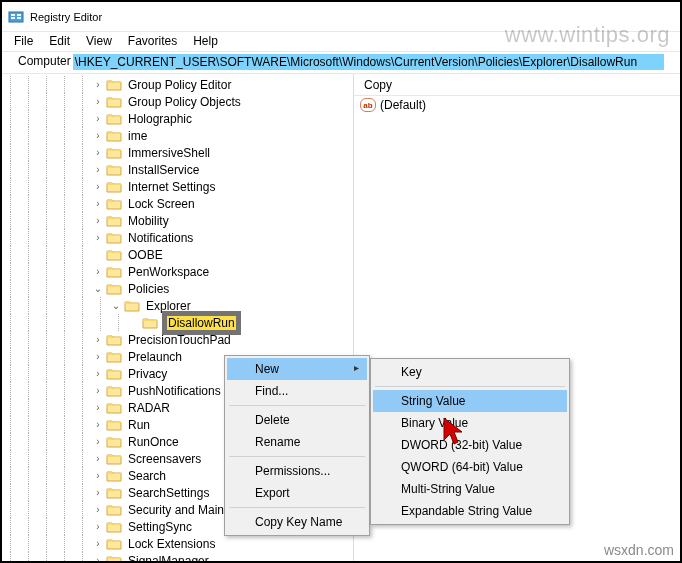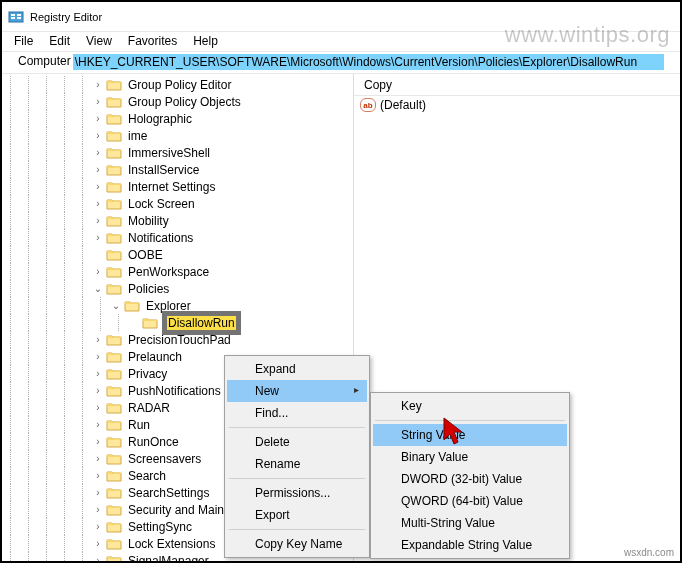--- a/index.html
+++ b/index.html
@@ -29,24 +29,24 @@
 .tree .folder-icon { width: 16px; height: 14px; margin: 0 4px 0 2px; flex: 0 0 16px; }
 .tree .label { padding: 0 2px; }
 .tree .row.selected .label { background: #fde047; border: 5px solid #737373; padding: 0 1px; }
 .folder-icon svg { width: 16px; height: 14px; display: block; }
 .ctx-menu { position: absolute; background: #f0f0f0; border: 1px solid #a0a0a0; box-shadow: 2px 2px 4px rgba(0,0,0,0.25); padding: 2px; z-index: 10; }
 .ctx-menu .item { padding: 4px 30px 4px 28px; position: relative; white-space: nowrap; cursor: default; }
 .ctx-menu .item.hl { background: #91c9f7; }
 .ctx-menu .item.sub::after { content: "▸"; position: absolute; right: 8px; top: 4px; font-size: 10px; color: #333; }
 .ctx-menu .sep { height: 1px; background: #d0d0d0; margin: 3px 2px; }
 #menu1 { left: 222px; top: 353px; width: 146px; }
-#menu2 { left: 368px; top: 390px; width: 200px; }
+#menu2 { left: 368px; top: 356px; width: 200px; }
 .watermark { position: absolute; top: 20px; right: 10px; font-size: 22px; color: rgba(0,0,0,0.22); font-family: Liberation Sans, sans-serif; letter-spacing: 0.5px; pointer-events: none; z-index: 20; }
 .cursor { position: absolute; left: 440px; top: 414px; z-index: 30; pointer-events: none; }
-.credit { position: absolute; right: 6px; bottom: 3px; font-size: 10px; color: #8a8a8a; z-index: 5; }
+.credit { position: absolute; right: 6px; bottom: 3px; font-size: 14px; color: #8a8a8a; z-index: 5; }
 </style>
 </head>
 <body>
 
 <div class="titlebar">
   <span class="app-icon">
     <svg viewBox="0 0 16 16">
         <rect x="1" y="3" width="14" height="10" fill="#4aa3df" stroke="#2a6fa0"></rect>
         <rect x="3" y="5" width="4" height="2" fill="#fff"></rect>
         <rect x="3" y="8" width="4" height="2" fill="#fff"></rect>
@@ -578,21 +578,20 @@
     <div id="list-body">
         <div class="list-row">
           <span class="ab-icon">ab</span>
           <span>(Default)</span>
         </div>
       </div>
   </div>
 </div>
 
 <div class="ctx-menu" id="menu1">
-    <div class="item">Expand</div>
     <div class="item hl sub">New</div>
     <div class="item">Find...</div>
     <div class="sep"></div>
     <div class="item">Delete</div>
     <div class="item">Rename</div>
     <div class="sep"></div>
     <div class="item">Permissions...</div>
     <div class="item">Export</div>
     <div class="sep"></div>
     <div class="item">Copy Key Name</div>

